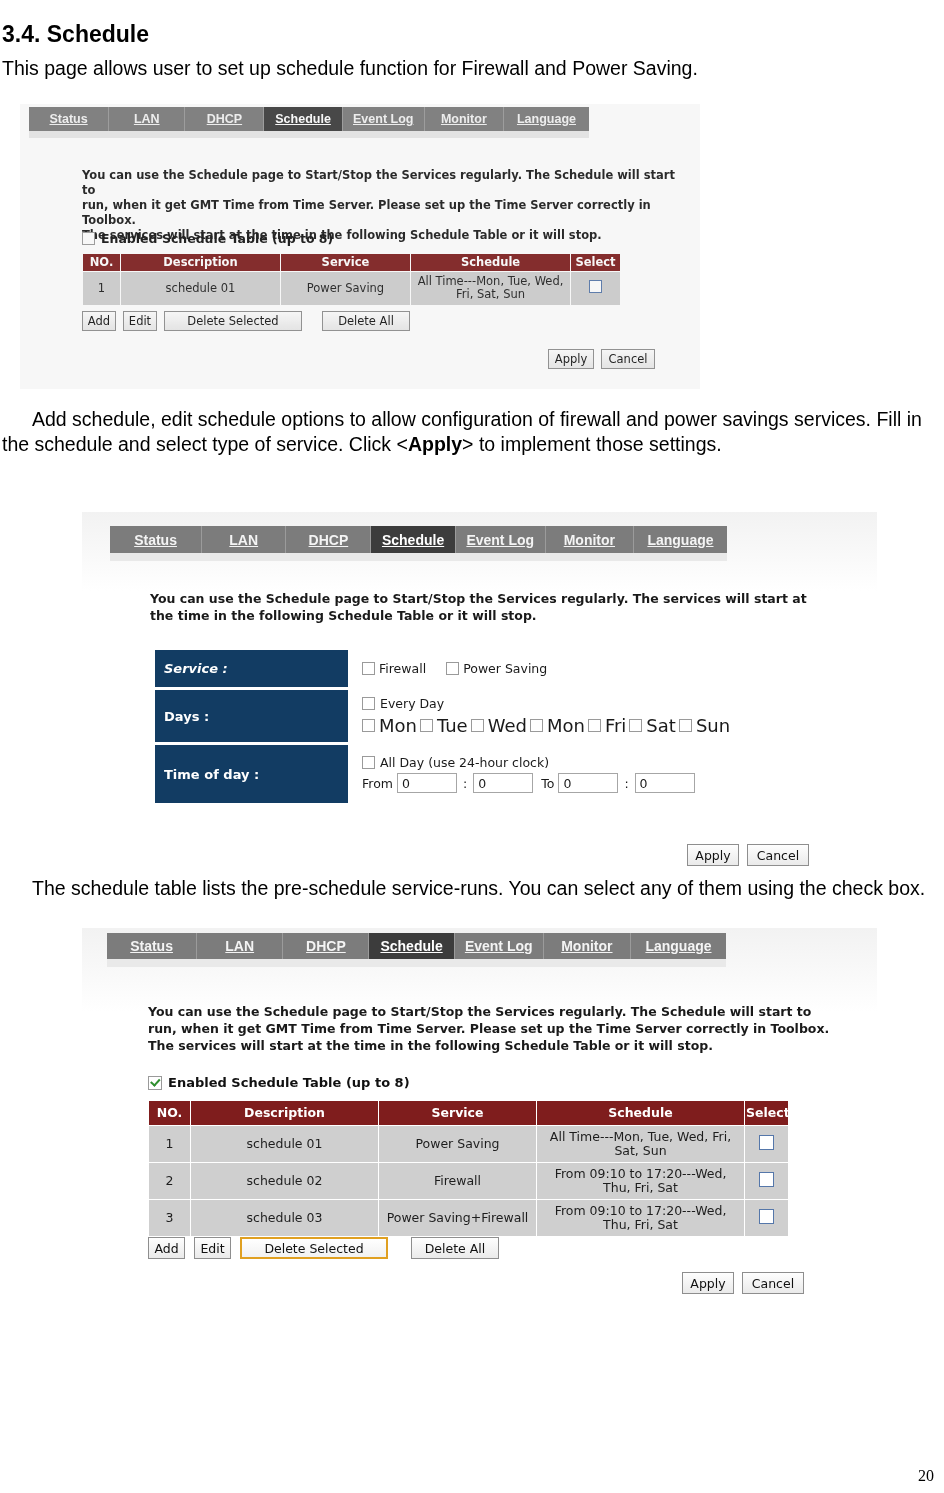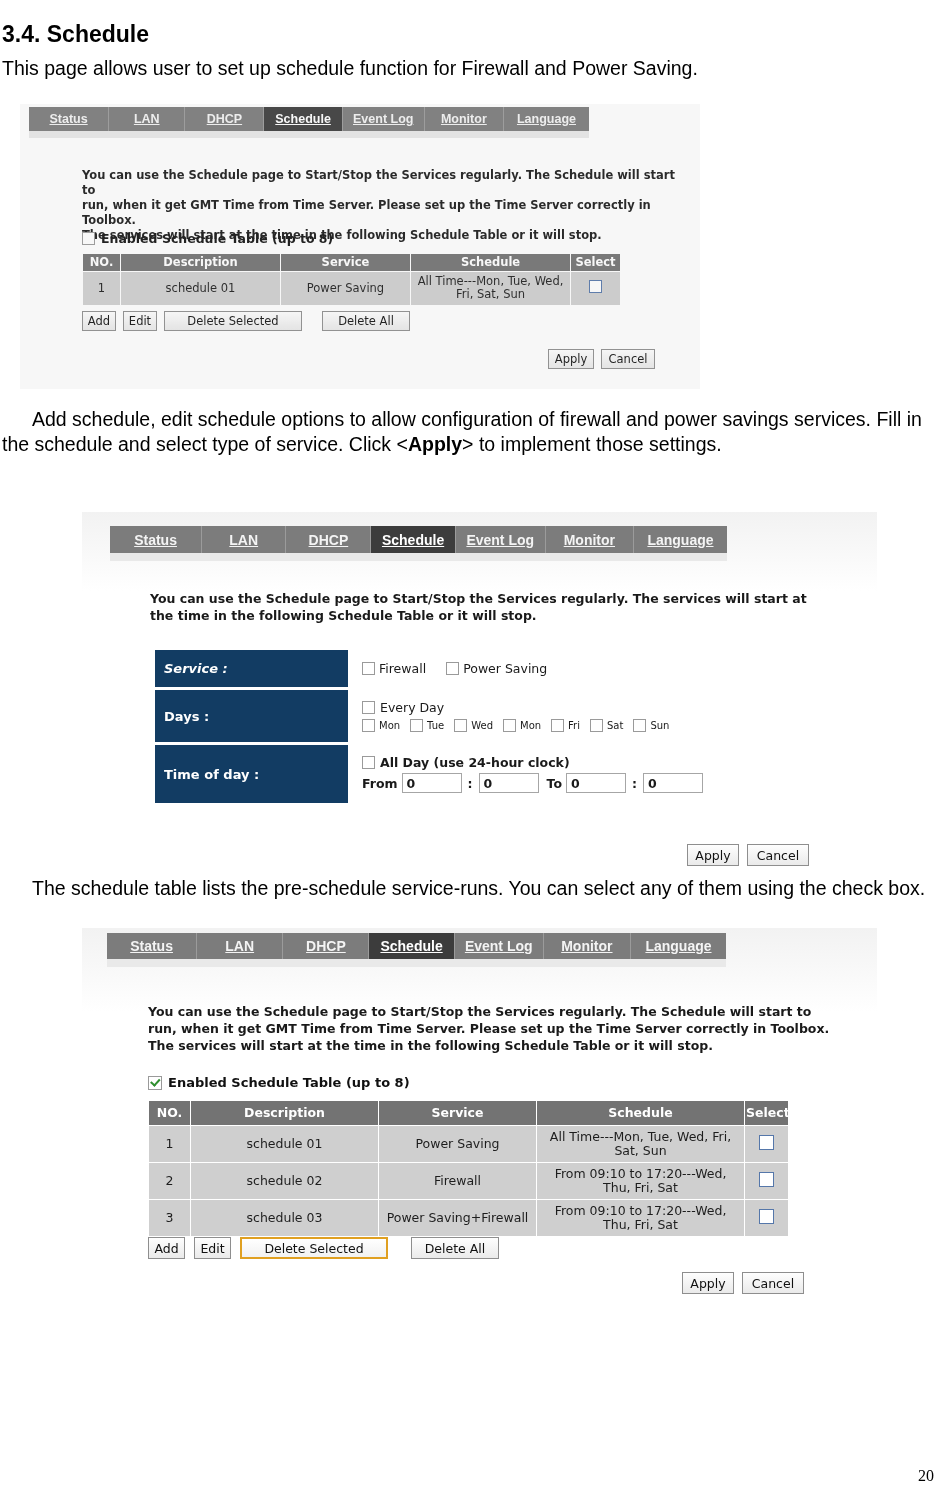--- a/index.html
+++ b/index.html
@@ -103,21 +103,21 @@
   .cb.blue { border-color:#5577aa; }
 
   
   table.sched {
     position:absolute;
     border-collapse:collapse;
     font-family:"DejaVu Sans", sans-serif;
     table-layout:fixed;
   }
   table.sched th {
-    background:#737373;
+    background:#7f1d1d;
     color:#ffffff;
     font-weight:bold;
     border:1px solid #ffffff;
     padding:2px 1px;
     text-align:center;
     line-height:1.1;
   }
   table.sched td {
     background:#cfcfcf;
     color:#1d1d1d;
@@ -328,21 +328,21 @@
         </div>
       </div>
 
       <div class="frow">
         <div class="flabel" style="width:193px;height:52px;">Days :</div>
         <div class="fbody" style="width:377px;height:52px;">
           <div class="cbline" style="font-size:12.5px;">
             <span class="cb" style="width:13px;height:13px;"></span>
             <span>Every Day</span>
           </div>
-          <div class="cbline" style="font-size:10px; margin-top:4px; gap:10px;">
+          <div class="cbline" style="font-size:18px; margin-top:4px; gap:3px;">
             <span class="cbitem">
               <span class="cb" style="width:13px;height:13px;"></span>
               <span>Mon</span>
               </span>
             <span class="cbitem">
               <span class="cb" style="width:13px;height:13px;"></span>
               <span>Tue</span>
               </span>
             <span class="cbitem">
               <span class="cb" style="width:13px;height:13px;"></span>
@@ -363,21 +363,21 @@
             <span class="cbitem">
               <span class="cb" style="width:13px;height:13px;"></span>
               <span>Sun</span>
               </span>
           </div>
         </div>
       </div>
 
       <div class="frow">
         <div class="flabel" style="width:193px;height:58px;">Time of day :</div>
-        <div class="fbody" style="width:377px;height:58px;font-weight:bold;">
+        <div class="fbody" style="width:377px;height:58px;">
           <div class="cbline" style="font-size:12.5px;">
             <span class="cb" style="width:13px;height:13px;"></span>
             <span>All Day (use 24-hour clock)</span>
           </div>
           <div class="timeline" style="font-size:12.5px;">
             <span>From</span>
             <span class="textinput" style="width:60px;height:20px;">0</span>
             <span class="colon">:</span>
             <span class="textinput" style="width:60px;height:20px;">0</span>
             <span style="margin-left:4px;">To</span>

